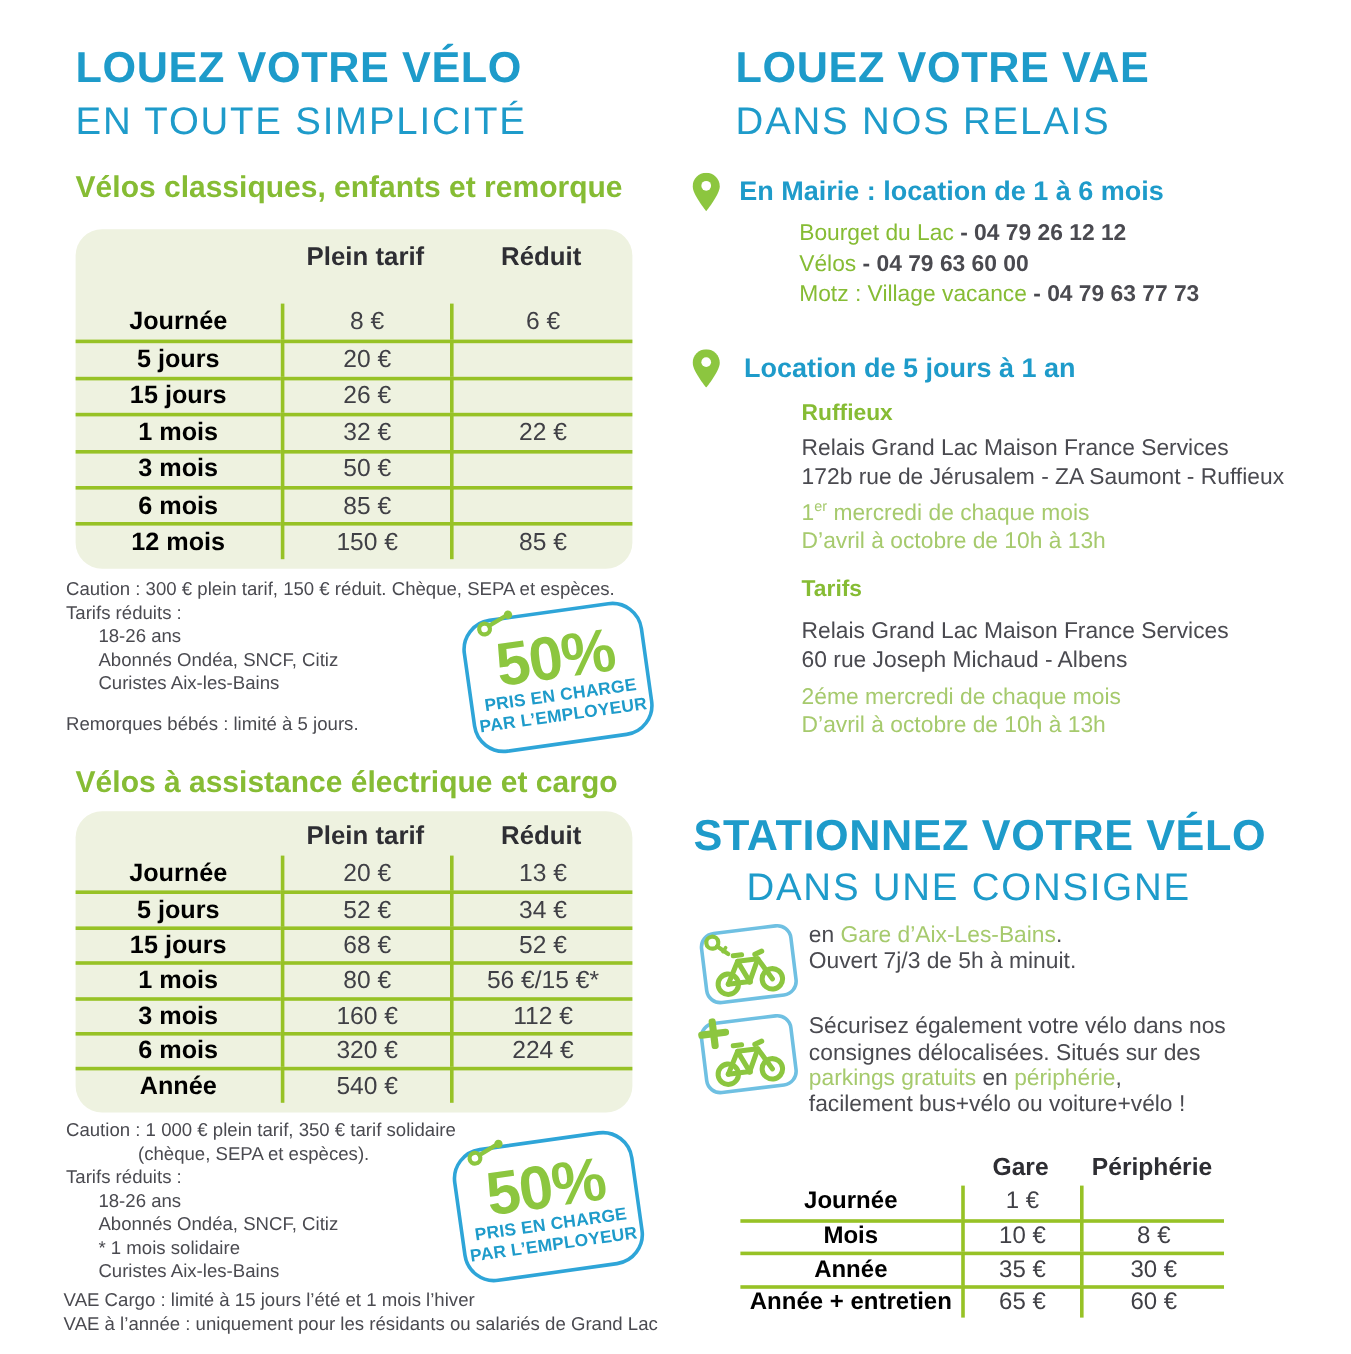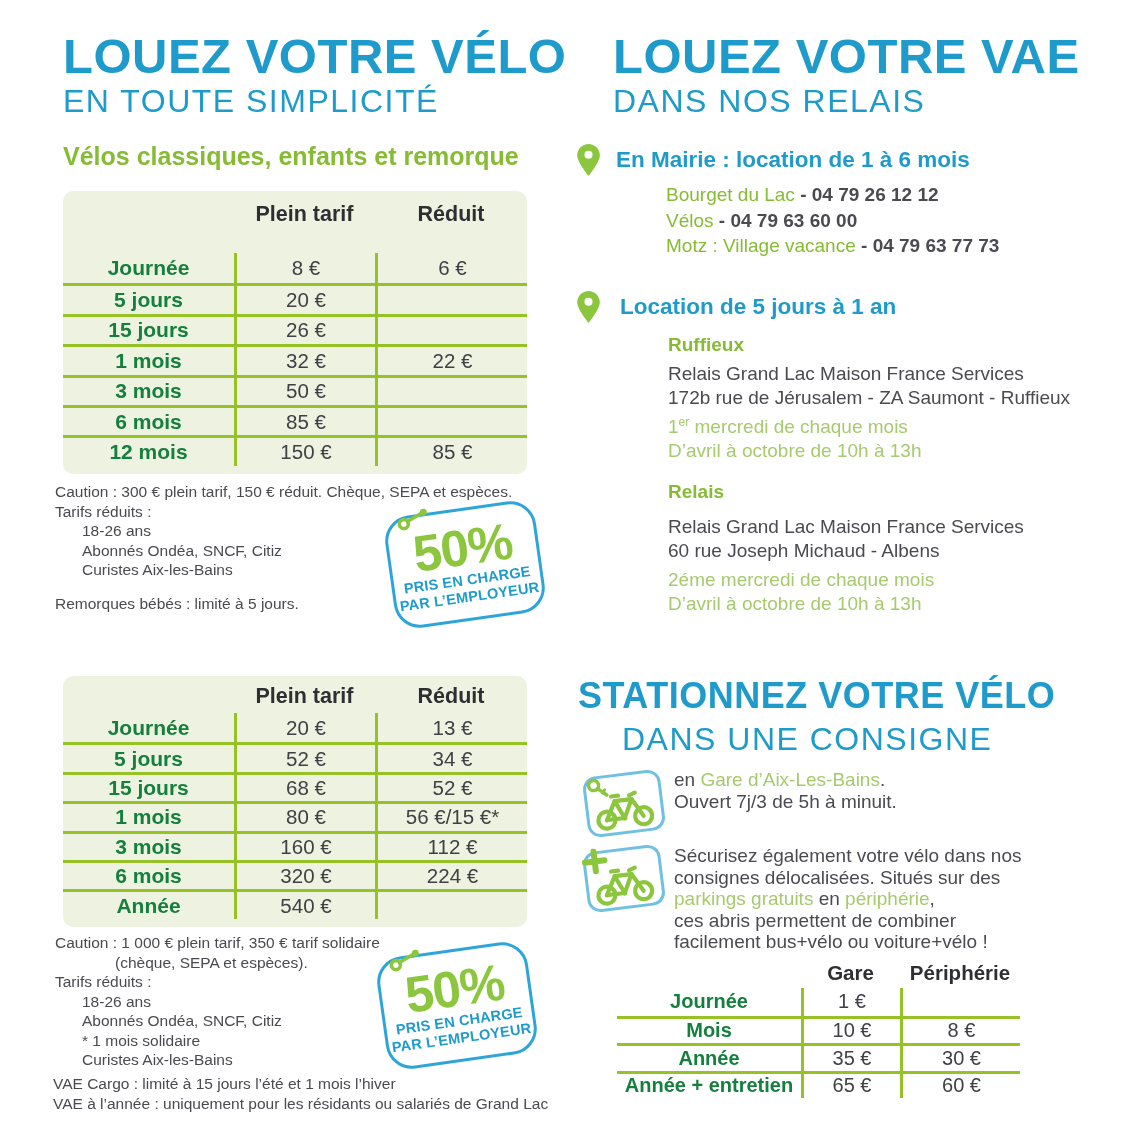--- a/index.html
+++ b/index.html
@@ -10,29 +10,29 @@
     --gline:#97c226;
     --dark:#404046;
     --tbg:#eef2e0;
     --bike-border:#6fc0e2;
   }
   *{margin:0;padding:0;box-sizing:border-box;}
   body{background:#ffffff;font-family:"Liberation Sans",sans-serif;}
   .page{position:relative;width:1126px;height:1128px;background:#fff;overflow:hidden;color:var(--dark);}
   .abs{position:absolute;}
 
-  .title-bold{font-size:49px;font-weight:800;color:var(--blue);letter-spacing:.5px;line-height:44px;white-space:nowrap;}
+  .title-bold{font-size:36px;font-weight:800;color:var(--blue);letter-spacing:.5px;line-height:44px;white-space:nowrap;}
   .title-light{font-size:32px;font-weight:300;color:var(--blue);letter-spacing:1.5px;line-height:38px;white-space:nowrap;}
   .gheading{font-size:25px;font-weight:700;color:var(--green);white-space:nowrap;}
 
-  .ptable{background:var(--tbg);border-radius:10px;display:grid;padding-bottom:8px;text-align:right;}
+  .ptable{background:var(--tbg);border-radius:22px;display:grid;padding-bottom:8px;text-align:right;}
   .t1{grid-template-columns:171px 141px 152px;grid-template-rows:62px repeat(7,30.4px);}
   .t2{grid-template-columns:171px 141px 152px;grid-template-rows:37px repeat(7,29.4px);}
   .cell{display:flex;align-items:center;justify-content:center;font-size:20.5px;color:var(--dark);}
-  .cell.lbl{font-weight:700;color:#15803d;font-size:21px;}
+  .cell.lbl{font-weight:700;color:#000000;font-size:21px;}
   .cell.hd{align-items:flex-start;padding-top:11px;font-weight:700;font-size:21.5px;color:#2e2e33;}
   .t2 .cell.hd{padding-top:8px;}
   .bt{border-top:3px solid var(--gline);}
   .bl{border-left:3px solid var(--gline);}
 
   .notes{font-size:15.5px;line-height:19.5px;color:#4a4a50;}
   .notes .ind{margin-left:27px;}
   .notes .ind2{margin-left:60px;}
   .sp{height:14px;}
 
@@ -124,20 +124,21 @@
     <svg width="40" height="24" viewBox="0 0 40 24">
       <circle cx="8" cy="16" r="4.5" fill="none" stroke="#8cc63f" stroke-width="3.5"></circle>
       <line x1="12" y1="14" x2="26" y2="8" stroke="#8cc63f" stroke-width="3.5" stroke-linecap="round"></line>
       <circle cx="29" cy="7" r="3.5" fill="#8cc63f"></circle>
     </svg>
     <div class="pct">50%</div>
     <div class="bline">PRIS EN CHARGE</div>
     <div class="bline">PAR L’EMPLOYEUR</div>
   </div>
 
+  <div class="abs gheading" style="left:63px;top:638px;">Vélos à assistance électrique et cargo</div>
 
   <div class="abs ptable t2" style="left:63px;top:676px;width:464px;">
     <div class="cell hd"></div>
     <div class="cell hd">Plein tarif</div>
     <div class="cell hd">Réduit</div>
 
     <div class="cell lbl">Journée</div>
     <div class="cell bl">20 €</div>
     <div class="cell bl">13 €</div>
 
@@ -214,21 +215,21 @@
 
   <div class="abs relais" style="left:668px;top:334px;">
     <div class="rname">Ruffieux</div>
     <div class="rline">Relais Grand Lac Maison France Services</div>
     <div class="rline">172b rue de Jérusalem - ZA Saumont - Ruffieux</div>
     <div class="rgreen"><span>1</span><sup>er</sup><span> mercredi de chaque mois</span></div>
     <div class="rgreen">D’avril à octobre de 10h à 13h</div>
   </div>
 
   <div class="abs relais" style="left:668px;top:481px;">
-    <div class="rname" style="margin-bottom:12px;">Relais</div>
+    <div class="rname" style="margin-bottom:12px;">Tarifs</div>
     <div class="rline">Relais Grand Lac Maison France Services</div>
     <div class="rline">60 rue Joseph Michaud - Albens</div>
     <div class="rgreen"><span>2éme</span><sup></sup><span> mercredi de chaque mois</span></div>
     <div class="rgreen">D’avril à octobre de 10h à 13h</div>
   </div>
 
   <div class="abs title-bold" style="left:578px;top:674px;font-size:36px;">STATIONNEZ VOTRE VÉLO</div>
   <div class="abs title-light" style="left:578px;top:720px;margin-left:44px;">DANS UNE CONSIGNE</div>
 
   <div class="abs bikebox" style="left:585px;top:773px;">
@@ -270,21 +271,20 @@
         <path d="M19 8 L26 8"></path>
         <path d="M37 9 L43 7"></path>
       </g>
       <circle cx="30" cy="31" r="2.6" fill="#8cc63f"></circle>
     </svg>
   </div>
   <div class="abs stext" style="left:674px;top:845px;">
     <div>Sécurisez également votre vélo dans nos</div>
     <div>consignes délocalisées. Situés sur des</div>
     <div><span class="g">parkings gratuits</span><span> en </span><span class="g">périphérie</span><span>,</span></div>
-    <div>ces abris permettent de combiner</div>
     <div>facilement bus+vélo ou voiture+vélo !</div>
   </div>
 
   <div class="abs t3" style="left:617px;top:957px;width:403px;">
     <div class="cell hd"></div>
     <div class="cell hd">Gare</div>
     <div class="cell hd">Périphérie</div>
 
     <div class="cell lbl">Journée</div>
     <div class="cell bl">1 €</div>

